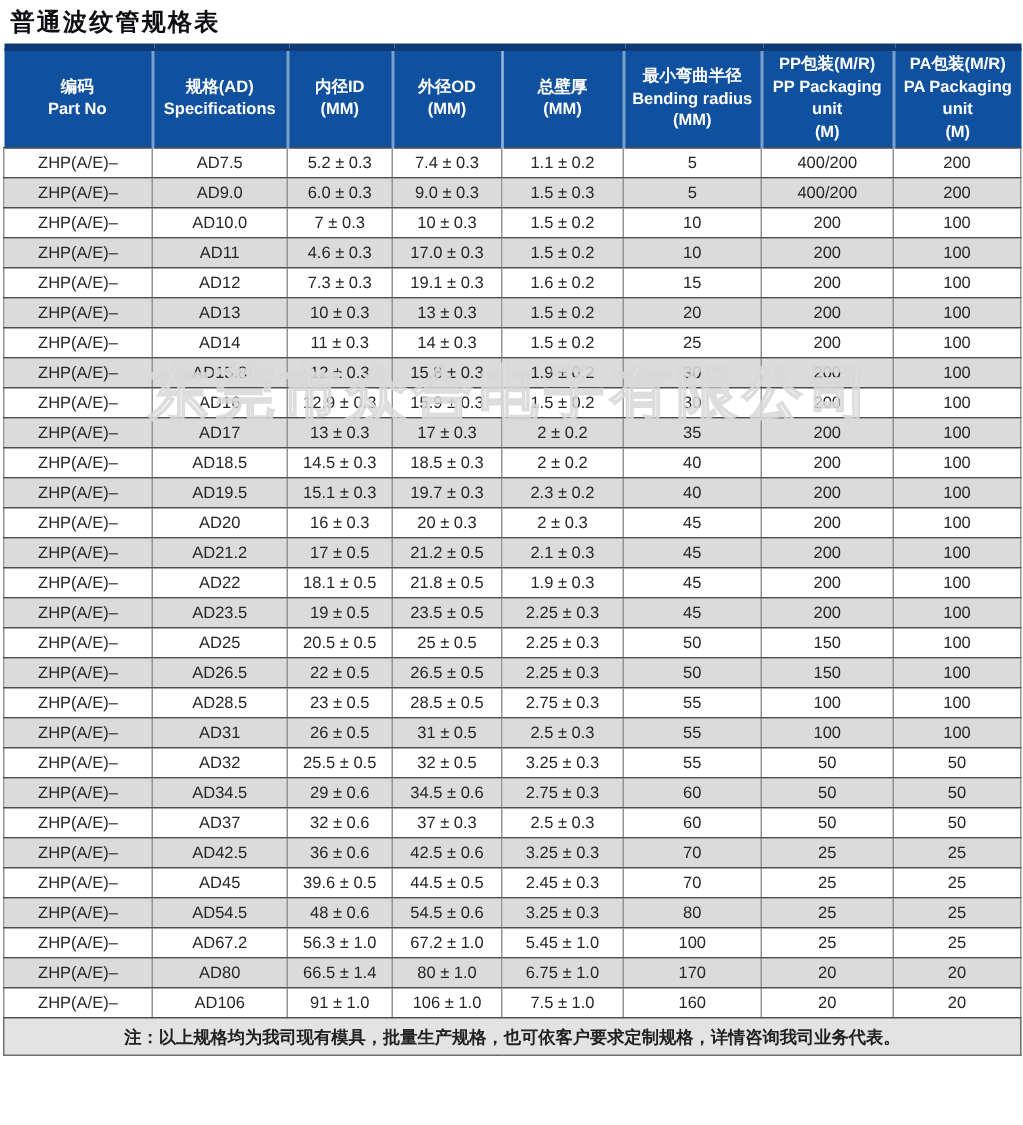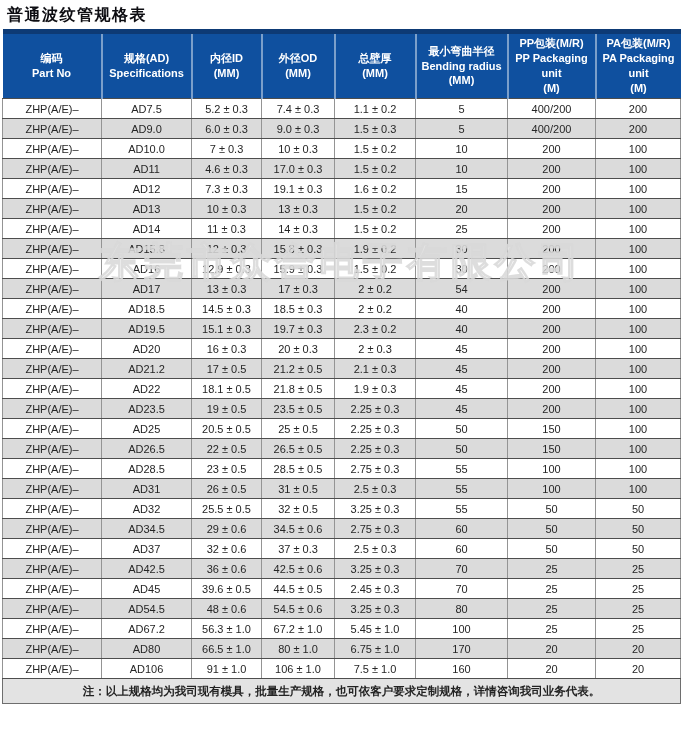--- a/index.html
+++ b/index.html
@@ -212,21 +212,21 @@
             <td>30</td>
             <td>200</td>
             <td>100</td>
           </tr>
           <tr>
             <td>ZHP(A/E)–</td>
             <td>AD17</td>
             <td>13 ± 0.3</td>
             <td>17 ± 0.3</td>
             <td>2 ± 0.2</td>
-            <td>54</td>
+            <td>35</td>
             <td>200</td>
             <td>100</td>
           </tr>
           <tr>
             <td>ZHP(A/E)–</td>
             <td>AD18.5</td>
             <td>14.5 ± 0.3</td>
             <td>18.5 ± 0.3</td>
             <td>2 ± 0.2</td>
             <td>40</td>
@@ -389,21 +389,21 @@
             <td>56.3 ± 1.0</td>
             <td>67.2 ± 1.0</td>
             <td>5.45 ± 1.0</td>
             <td>100</td>
             <td>25</td>
             <td>25</td>
           </tr>
           <tr>
             <td>ZHP(A/E)–</td>
             <td>AD80</td>
-            <td>66.5 ± 1.0</td>
+            <td>66.5 ± 1.4</td>
             <td>80 ± 1.0</td>
             <td>6.75 ± 1.0</td>
             <td>170</td>
             <td>20</td>
             <td>20</td>
           </tr>
           <tr>
             <td>ZHP(A/E)–</td>
             <td>AD106</td>
             <td>91 ± 1.0</td>

